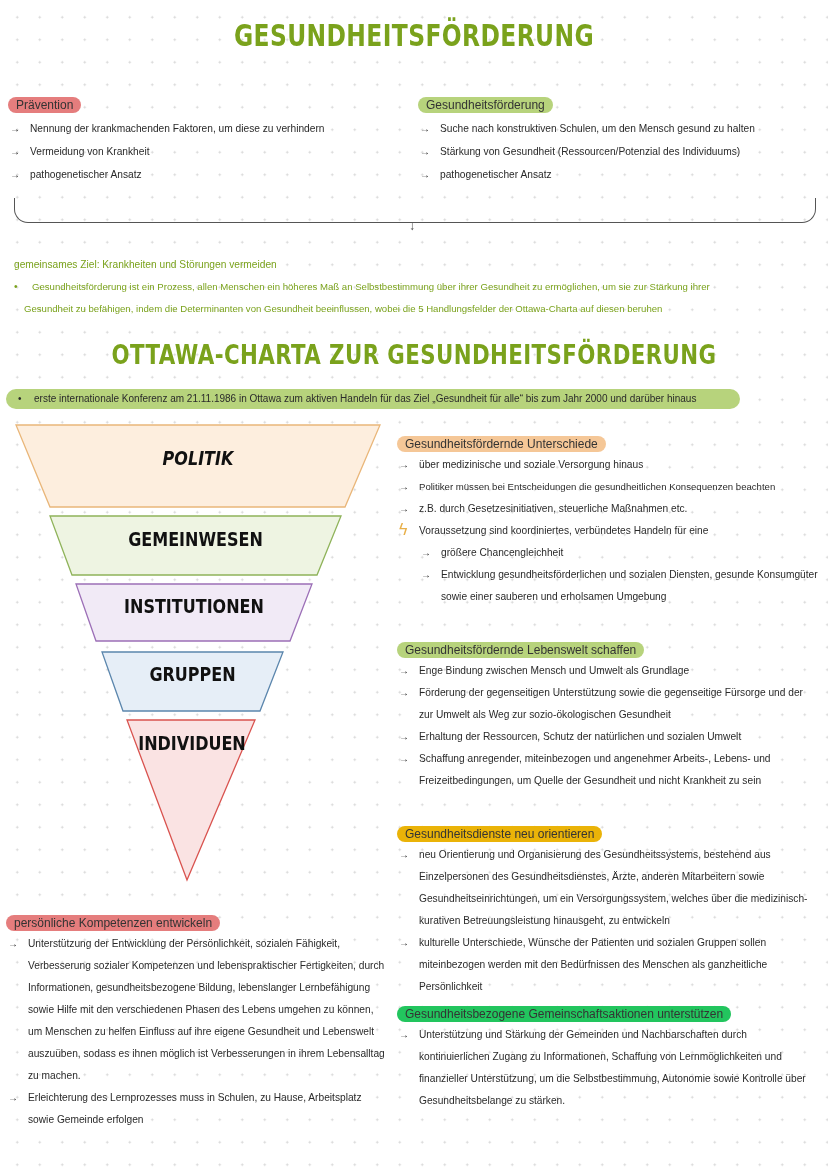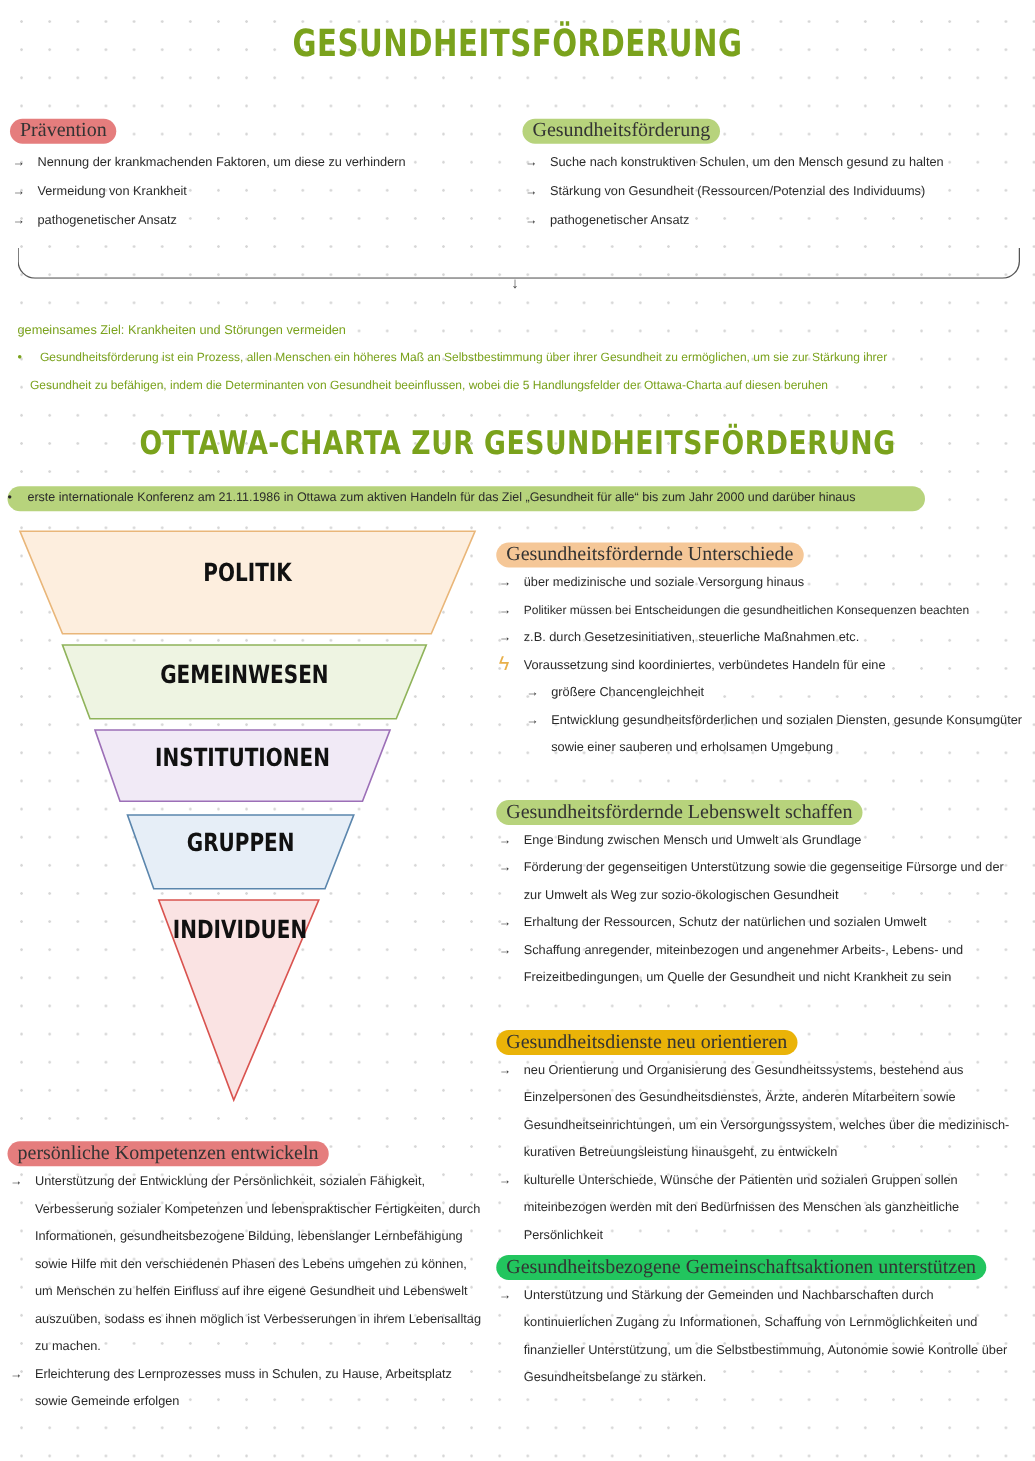--- a/index.html
+++ b/index.html
@@ -15,34 +15,34 @@
   .abs { position: absolute; }
   .title {
     font-family: "DejaVu Sans", sans-serif; font-weight: bold;
     color: #7aa21c; letter-spacing: 0.5px; white-space: nowrap;
     transform-origin: left top;
   }
   .main-title { left: 0; width: 828px; top: 18px; text-align: center; font-size: 30px; transform: scaleX(0.78); transform-origin: center top; }
   .sub-title { left: 0; width: 828px; top: 340px; text-align: center; font-size: 26px; transform: scaleX(0.82); transform-origin: center top; }
   .hl {
     display: inline-block; border-radius: 10px; padding: 1px 8px;
-    font-size: 16px; color: #333; white-space: nowrap; font-family: Liberation Serif, serif;
+    font-size: 12px; color: #333; white-space: nowrap;
   }
   .hl-red { background: #e57d7d; }
   .hl-green { background: #b7d37c; }
   .hl-orange { background: #f5c797; }
   .hl-purple { background: #eab308; }
   .hl-blue { background: #22c55e; }
   ul.arrows { list-style: none; margin: 0; padding: 0; font-size: 10.2px; line-height: 22px; }
   ul.arrows li { position: relative; padding-left: 22px; }
   ul.arrows li .ar { position: absolute; left: 2px; top: 0; font-size: 10px; }
   .green-text { color: #7aa21c; font-size: 10.2px; line-height: 22px; }
   .banner {
     left: 6px; top: 389px; height: 20px; width: 734px; border-radius: 10px;
-    background: #b7d37c; font-size: 10px; line-height: 20px; padding-left: 0; box-sizing: border-box; white-space: nowrap;
+    background: #b7d37c; font-size: 10px; line-height: 20px; padding-left: 12px; box-sizing: border-box; white-space: nowrap;
   }
   .brace { left: 14px; top: 198px; width: 800px; height: 24px; border: 1.6px solid #555; border-top: none; border-radius: 0 0 14px 14px; }
   .pyramid-label {
     position: absolute; left: 0; width: 100%; text-align: center;
     font-family: "DejaVu Sans", sans-serif; font-weight: bold; color: #111;
     font-size: 20px; transform: scaleX(0.8);
   }
   svg { overflow: visible; }
 </style>
 </head>
@@ -83,21 +83,21 @@
   <span style="display:inline-block; width:16px;">•</span><span>erste internationale Konferenz am 21.11.1986 in Ottawa zum aktiven Handeln für das Ziel „Gesundheit für alle“ bis zum Jahr 2000 und darüber hinaus</span>
 </div>
 
 <svg class="abs" style="left:0; top:0;" width="400" height="900">
   <polygon points="16,425 380,425 345,507 50,507" fill="#fdeede" stroke="#e9b679" stroke-width="1.3"></polygon>
   <polygon points="50,516 341,516 317,575 72,575" fill="#eef4e2" stroke="#8fb35a" stroke-width="1.3"></polygon>
   <polygon points="76,584 312,584 290,641 96,641" fill="#f1eaf6" stroke="#9c6fb7" stroke-width="1.3"></polygon>
   <polygon points="102,652 283,652 260,711 123,711" fill="#e6eef7" stroke="#5b86ad" stroke-width="1.3"></polygon>
   <polygon points="127,720 255,720 187,880" fill="#fae3e3" stroke="#d9534f" stroke-width="1.3"></polygon>
 </svg>
-<div class="abs" style="left:16px; top:446px; width:364px; height:30px;">
+<div class="abs" style="left:16px; top:446px; width:364px; height:30px;font-style:italic;">
     <div class="pyramid-label">POLITIK</div>
   </div>
 <div class="abs" style="left:50px; top:527px; width:291px; height:30px;">
     <div class="pyramid-label">GEMEINWESEN</div>
   </div>
 <div class="abs" style="left:76px; top:594px; width:236px; height:30px;">
     <div class="pyramid-label">INSTITUTIONEN</div>
   </div>
 <div class="abs" style="left:102px; top:662px; width:181px; height:30px;">
     <div class="pyramid-label">GRUPPEN</div>

